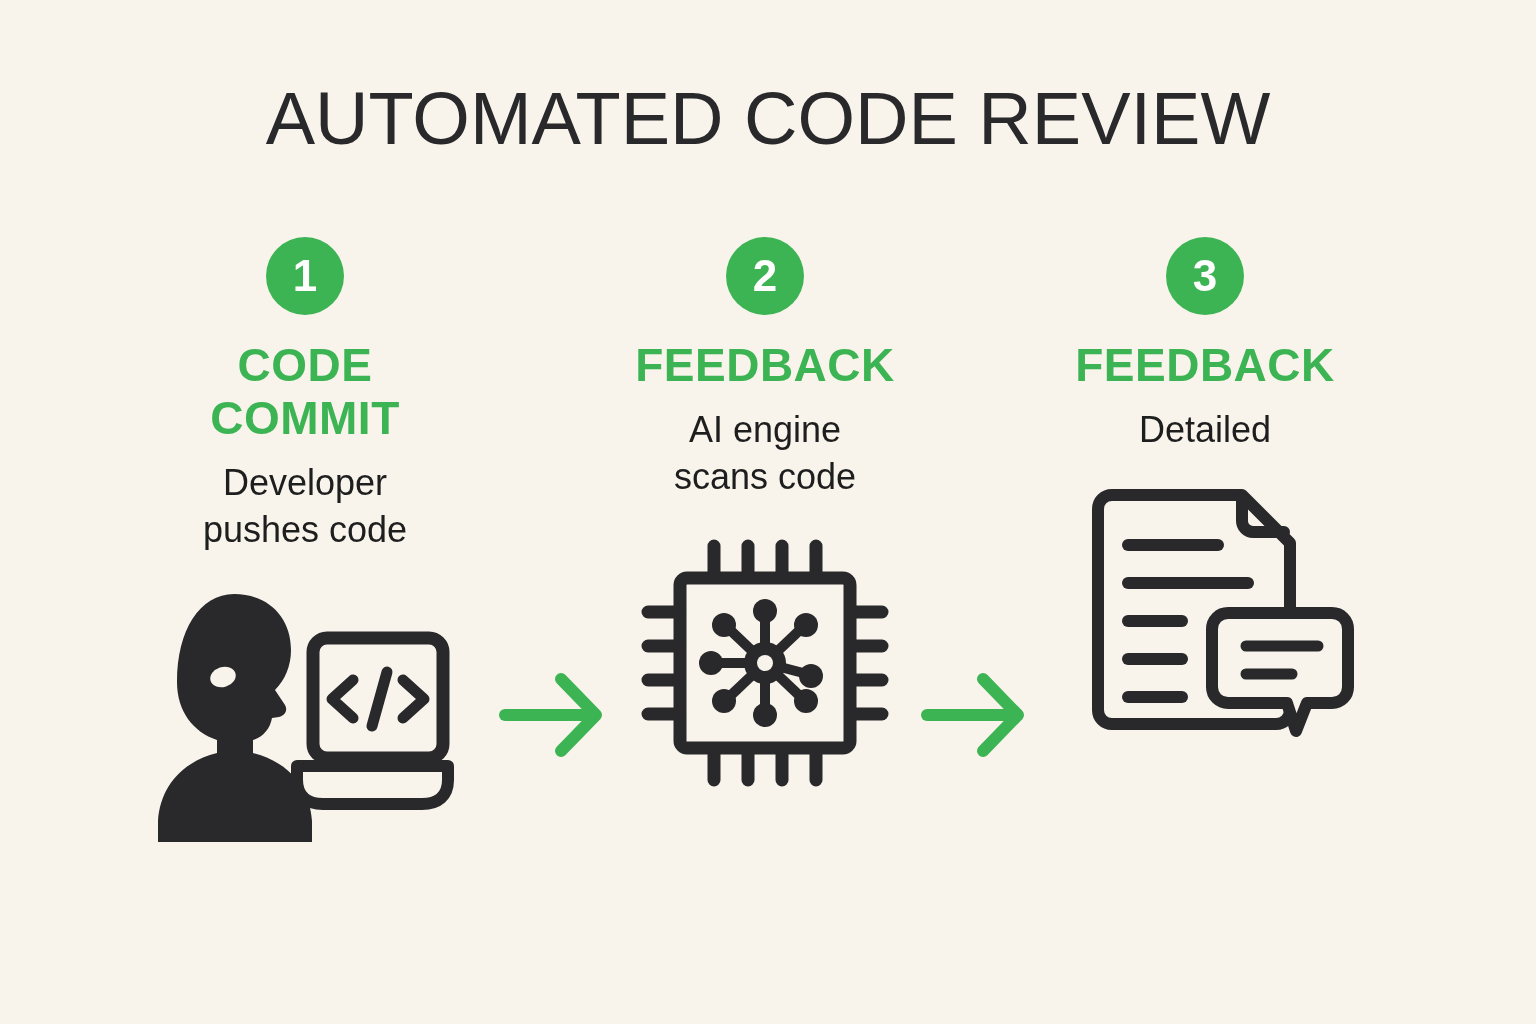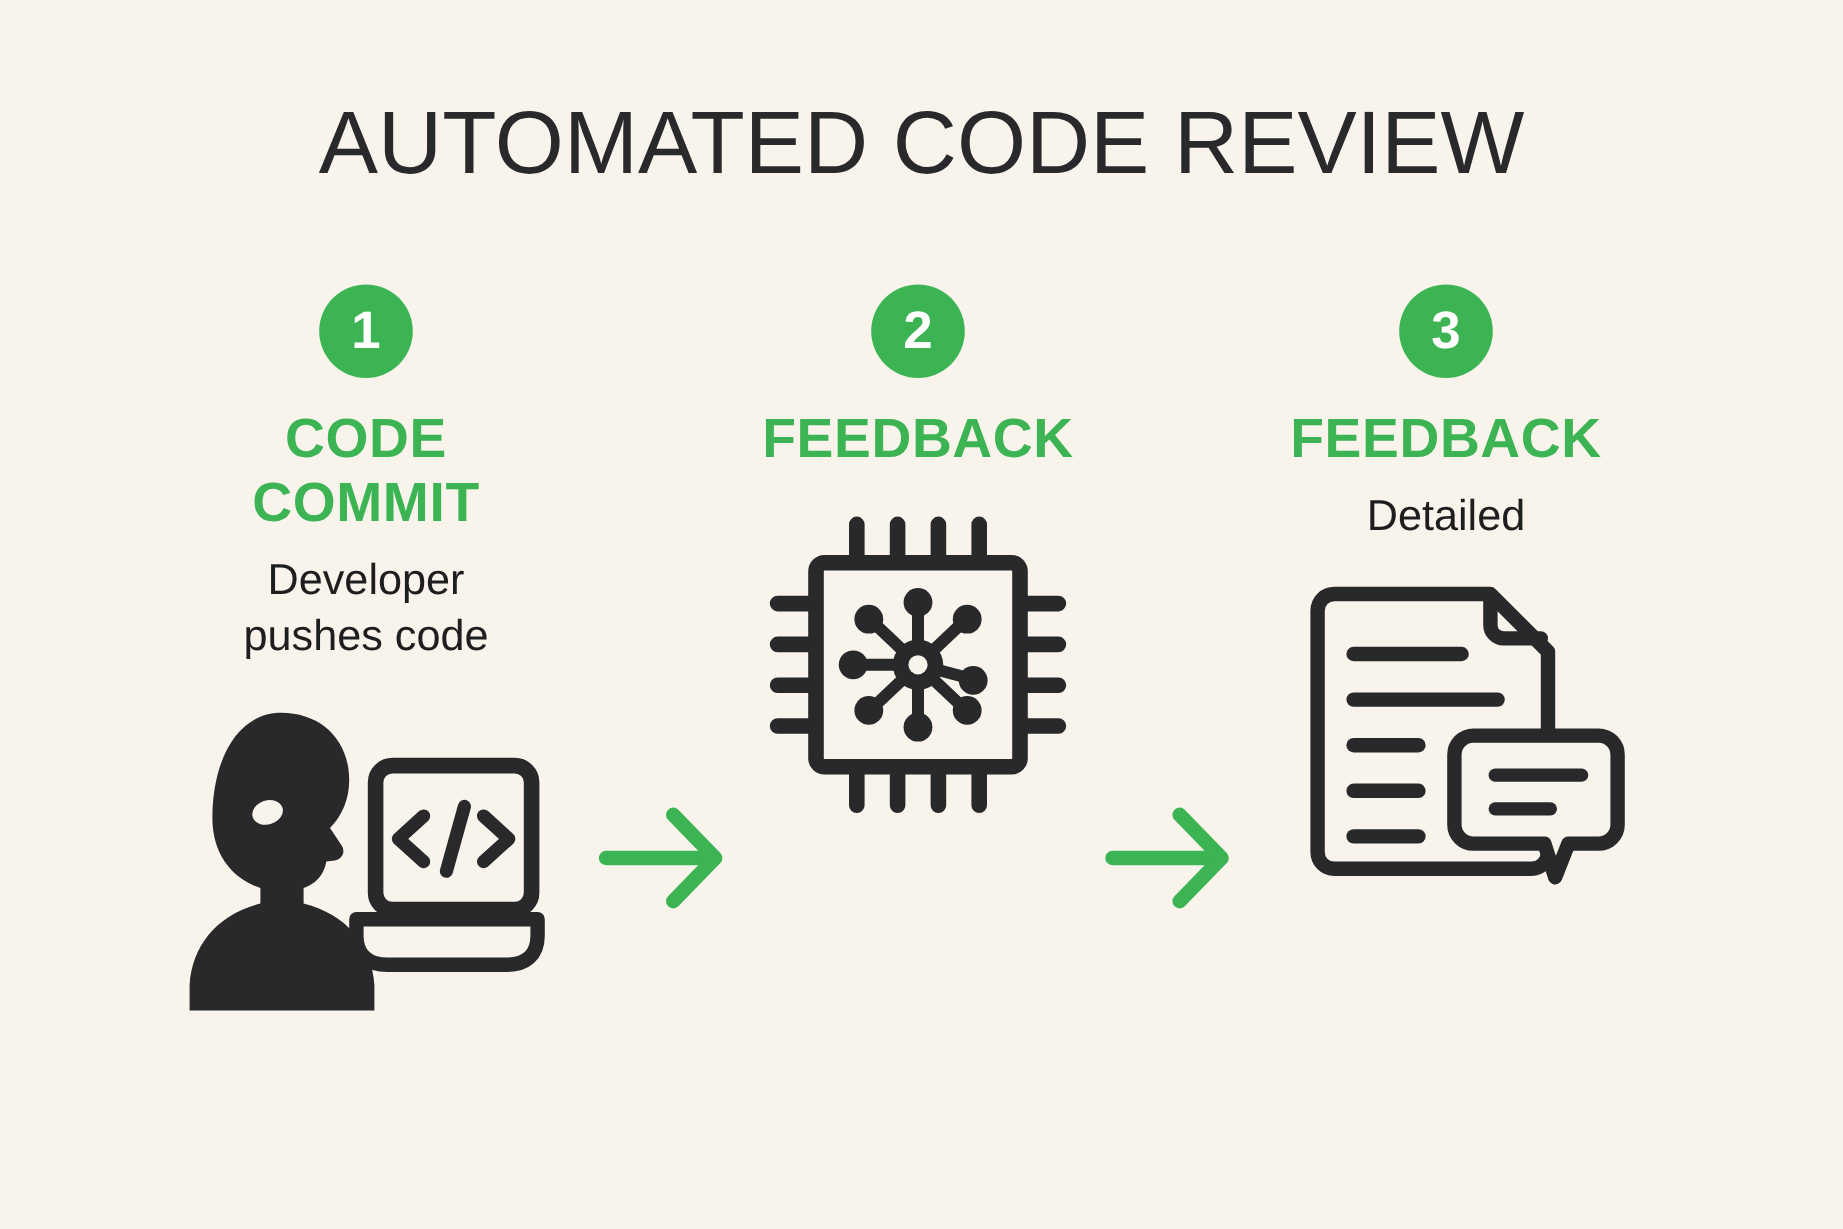--- a/index.html
+++ b/index.html
@@ -125,20 +125,24 @@
       <path d="M6,48 H84" stroke="#3db453" stroke-width="12" stroke-linecap="round" fill="none"></path>
       <path d="M62,12 L97,48 L62,84" stroke="#3db453" stroke-width="12" stroke-linecap="round" stroke-linejoin="round" fill="none"></path>
     </svg>
   </div>
 
   <div class="step-col col-2">
     <div class="step-circle">2</div>
     <div class="step-title">
       <div>FEEDBACK</div>
     </div>
+    <div class="step-desc">
+      <div>AI engine</div>
+      <div>scans code</div>
+    </div>
     <div class="step-icon">
       <svg width="310" height="262" viewBox="0 0 310 262">
 
         <rect x="70" y="45" width="170" height="170" rx="7" fill="#f8f4ec" stroke="#29282a" stroke-width="13"></rect>
 
         <path d="M104,41 V13 M138,41 V13 M172,41 V13 M206,41 V13" stroke="#29282a" stroke-width="13" stroke-linecap="round"></path>
 
         <path d="M104,219 V247 M138,219 V247 M172,219 V247 M206,219 V247" stroke="#29282a" stroke-width="13" stroke-linecap="round"></path>
 
         <path d="M66,79 H38 M66,113 H38 M66,147 H38 M66,181 H38" stroke="#29282a" stroke-width="13" stroke-linecap="round"></path>

